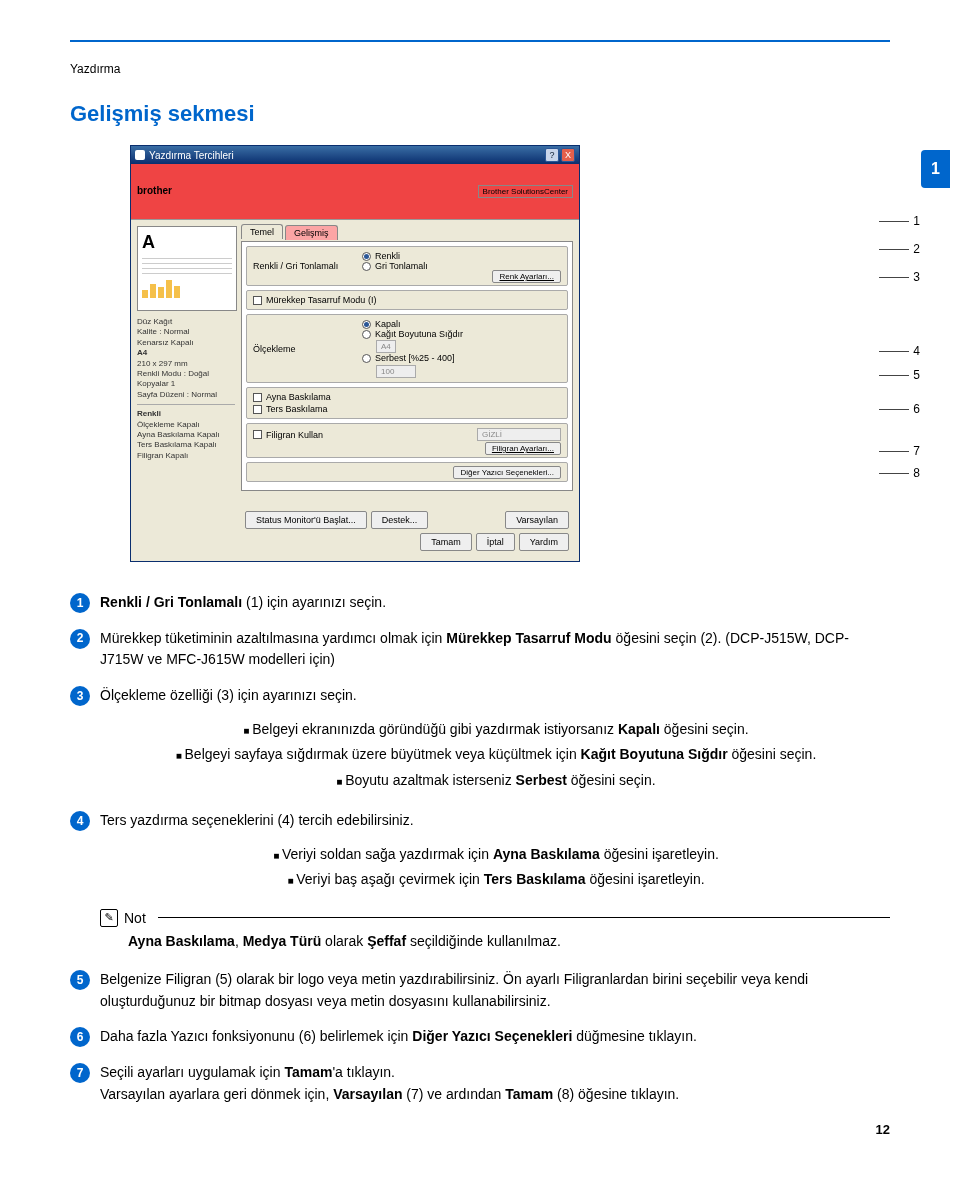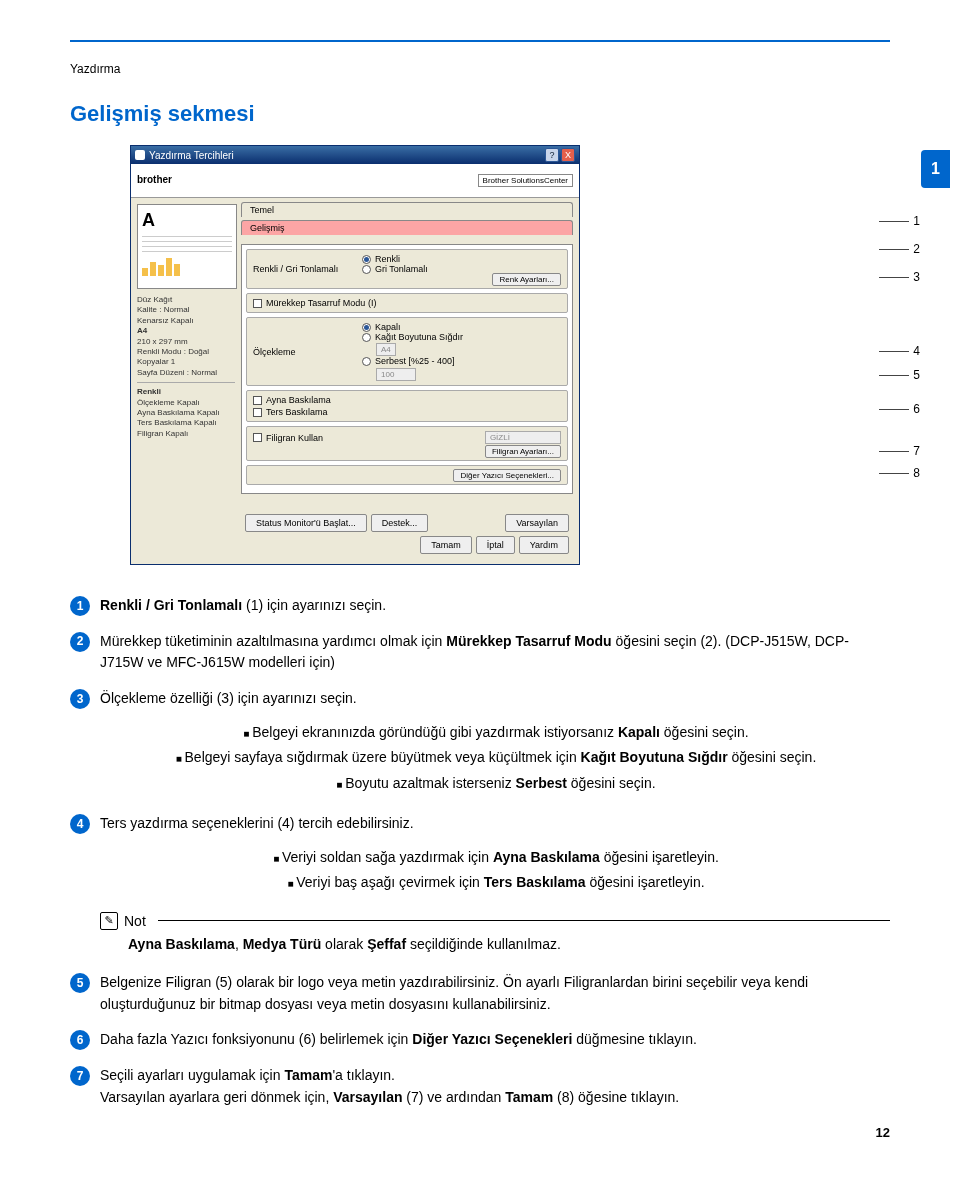--- a/index.html
+++ b/index.html
@@ -28,47 +28,47 @@
   .titlebar {
     background: linear-gradient(to bottom, #3a6ea5, #0a2e6e);
     color: #fff; display: flex; align-items: center; justify-content: space-between;
     padding: 2px 4px; font-size: 10px;
   }
   .titlebar .t-left { display: flex; align-items: flex-start; gap: 4px; }
   .titlebar .t-icon { width: 10px; height: 10px; background: #fff; border-radius: 2px; display:inline-block;}
   .titlebar .btns { display: flex; gap: 2px; }
   .titlebar .wbtn { width: 14px; height: 14px; background:#c9d5ea; border:1px solid #2b5797; border-radius:2px; font-size:9px; text-align:center; line-height:12px; color:#123; }
   .titlebar .wbtn.close { background:#e35f4c; color:#fff; }
-  .brandrow { display:flex; justify-content:space-between; background:#ffffff; border-bottom:1px solid #999; padding:10px 6px; font-weight:bold; font-size:10px; }
+  .brandrow { display:flex; justify-content:space-between; background:#ef4444; border-bottom:1px solid #999; padding:21px 6px; font-weight:bold; font-size:10px; }
   .brandrow .sc { border:1px solid #888; padding:1px 4px; font-weight:normal; font-size:8px; }
   .dialog-body { display:flex; }
   .preview-col { width: 110px; padding: 6px; font-size:8px; line-height:1.3; }
   .preview-box { width: 100px; height: 85px; background:#fff; border:1px solid #888; margin-bottom:6px; padding:4px; }
   .preview-box .A { font-size:18px; font-weight:bold; }
   .preview-lines div { border-bottom:1px solid #ccc; height:4px; margin:1px 0; }
   .preview-chart { display:flex; gap:2px; align-items:flex-end; height:20px; margin-top:4px; }
   .preview-chart span { width:6px; }
   .summary-text { color:#333; }
   .summary-text hr { border:0; border-top:1px solid #aaa; margin:4px 0; }
   .main-col { flex:1; padding:4px 6px 6px 0; }
-  .tabs { display:flex; gap:2px; font-size:9px; margin-bottom:10px;flex-direction:column; }
+  .tabs { display:flex; gap:2px; font-size:9px; margin-bottom:2px; }
   .tab { padding:2px 8px; border:1px solid #888; background:#ece9d8; border-bottom:none; border-radius:3px 3px 0 0; }
   .tab.active { background:#fca5a5; position:relative; top:1px; }
   .panel { background:#fff; border:1px solid #888; padding:4px; }
   .group { border:1px solid #aaa; border-radius:2px; padding:4px 6px; margin-bottom:4px; background:#ece9d8; display:grid; grid-template-columns: 105px 1fr; gap:2px 4px; align-items:center; }
   .group .lbl { font-size:9px; }
   .radio { display:flex; align-items:center; gap:4px; font-size:9px; }
   .radio .dot { width:9px; height:9px; border:1px solid #555; border-radius:50%; display:inline-flex; align-items:center; justify-content:center; background:#fff; }
   .radio.sel .dot::after { content:""; width:5px; height:5px; background:#2b5797; border-radius:50%; display:block; }
   .chk { display:flex; align-items:center; gap:4px; font-size:9px; }
   .chk .box { width:9px; height:9px; border:1px solid #555; background:#fff; }
   .mini-btn { border:1px solid #888; background:#efefef; font-size:8px; padding:1px 6px; border-radius:2px; }
   .select-dis { border:1px solid #aaa; background:#eee; color:#888; padding:1px 4px; font-size:8px; width:120px; }
   .spinner { border:1px solid #aaa; width:40px; padding:1px 4px; font-size:8px; background:#eee; color:#888; display:inline-block; }
-  .row-right { text-align:right; }
+  .row-right { text-align:right;text-decoration:underline; }
   .group.chkgroup { grid-template-columns: 1fr auto; }
   .group.single { display:block; text-align:right; }
   .bottom-btns { display:flex; justify-content:space-between; padding:20px 4px 4px 4px; gap:4px; }
   .bottom-btns .left { display:flex; gap:4px; }
   .bottom-btns .right { display:flex; gap:4px; }
   .dbtn { border:1px solid #888; background:#efefef; font-size:9px; padding:3px 10px; border-radius:2px; }
   .callouts { position:absolute; right:-30px; top:52px; font-size:12px; }
   .callouts div { height: 28px; display:flex; align-items:center; }
   .callouts .c1{ margin-top: 10px;} .callouts .c2{ margin-top: 0px;} .callouts .c3{ margin-top: 0px;}
   .callouts .c4{ margin-top: 46px;} .callouts .c5{ margin-top: -4px;} .callouts .c6{ margin-top: 6px;}
@@ -213,21 +213,21 @@
                 <span class="box"></span>
                 <span>Ters Baskılama</span>
               </div>
           </div>
 
           <div class="group chkgroup">
             <div class="chk">
                 <span class="box"></span>
                 <span>Filigran Kullan</span>
               </div>
-            <span class="select-dis" style="width:76px">GİZLİ</span>
+            <span class="select-dis" style="width:84px">GİZLİ</span>
             <div></div>
             <div class="row-right"><span class="mini-btn">Filigran Ayarları...</span></div>
           </div>
 
           <div class="group single">
             <span class="mini-btn">Diğer Yazıcı Seçenekleri...</span>
           </div>
         </div>
         <div class="bottom-btns">
           <div class="left">

